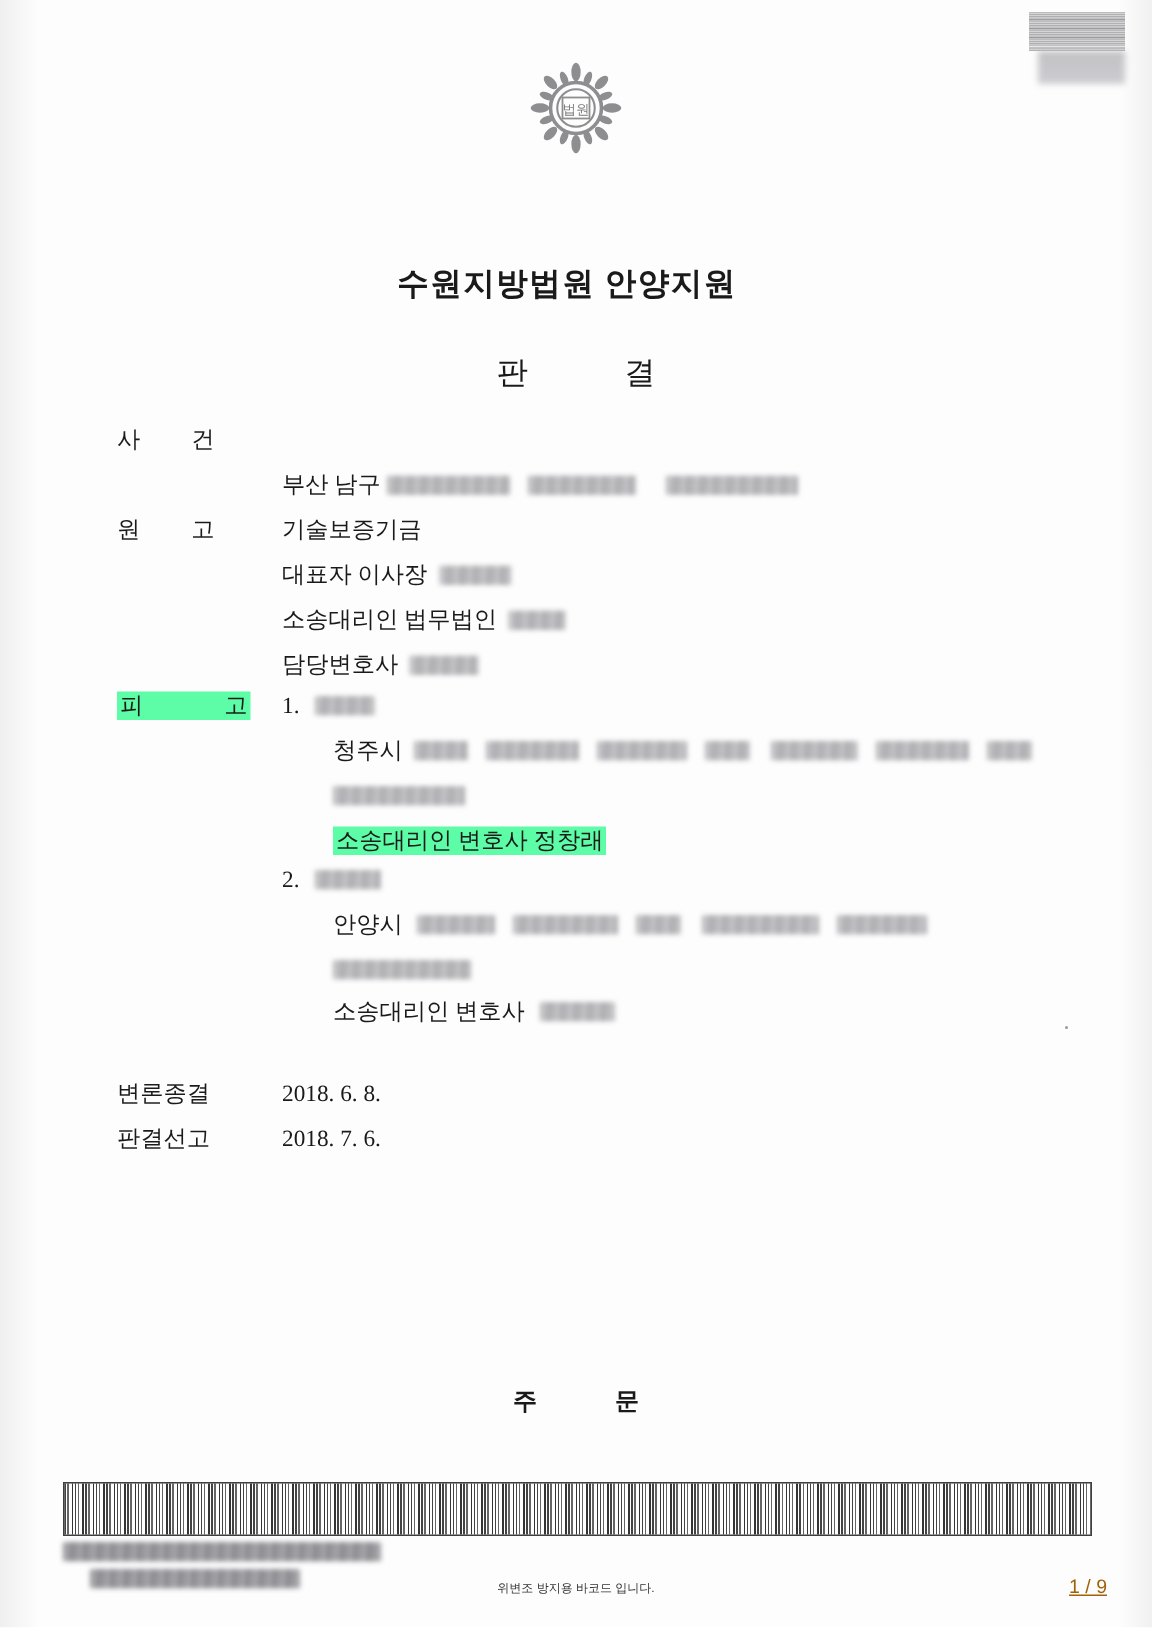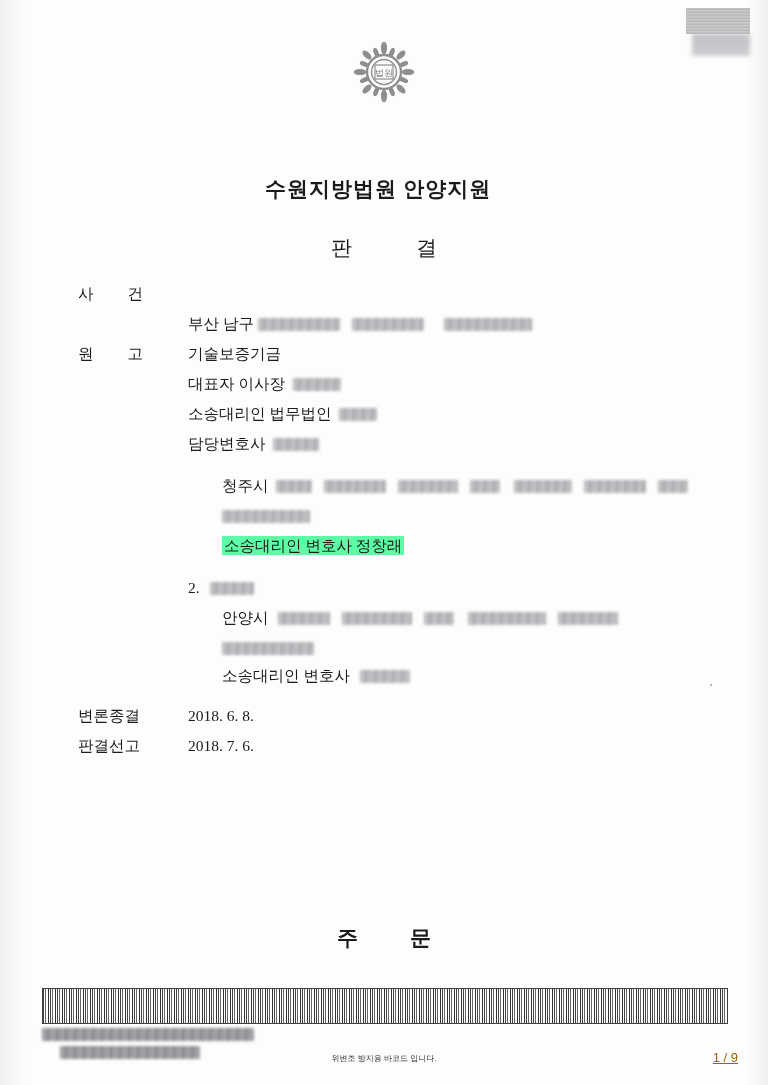--- a/index.html
+++ b/index.html
@@ -118,21 +118,21 @@
     font-size: 21px;
     font-weight: normal;
   }
   .doc-type .sp { display: inline-block; width: 64px; }
 
   .section-title {
     position: absolute;
     left: 0; right: 0;
     top: 924px;
     text-align: center;
-    font-size: 21px;
+    font-size: 16px;
     font-weight: bold;
   }
   .section-title .sp { display: inline-block; width: 52px; }
 
   
   .body {
     position: absolute;
     left: 78px;
     top: 286px;
     width: 620px;
@@ -313,28 +313,37 @@
     </div>
 
     <div class="row tight">
       <div class="label"></div>
       <div class="value">
         <span>소송대리인 법무법인</span>
         <span class="redact" style="width:38px;height:13px;margin-left:4px;"></span>
       </div>
     </div>
 
-    <div class="row" style="margin-bottom:24px;">
+    <div class="row" style="margin-bottom:9px;">
       <div class="label"></div>
       <div class="value">
         <span>담당변호사</span>
         <span class="redact" style="width:46px;height:13px;margin-left:4px;"></span>
       </div>
     </div>
 
+    <div class="row tight">
+      <div class="label">
+        <span class="hl"><span>피</span><span class="sp2"></span><span style="display:inline-block;width:20px;"></span><span>고</span></span>
+      </div>
+      <div class="value">
+        <span>1.</span>
+        <span class="redact" style="width:40px;height:13px;margin-left:6px;"></span>
+      </div>
+    </div>
 
     <div class="row tight">
       <div class="label"></div>
       <div class="value indent">
         <span>청주시</span>
         <span class="redact" style="width:36px;height:13px;margin-left:4px;"></span>
         <span class="redact" style="width:62px;height:13px;margin-left:8px;"></span>
         <span class="redact" style="width:60px;height:13px;margin-left:8px;"></span>
         <span class="redact" style="width:30px;height:13px;margin-left:8px;"></span>
         <span class="redact" style="width:58px;height:13px;margin-left:10px;"></span>
@@ -343,21 +352,21 @@
       </div>
     </div>
 
     <div class="row tight">
       <div class="label"></div>
       <div class="value indent">
         <span class="redact" style="width:88px;height:13px;"></span>
       </div>
     </div>
 
-    <div class="row" style="margin-bottom:24px;">
+    <div class="row" style="margin-bottom:8px;">
       <div class="label"></div>
       <div class="value indent">
         <span class="hl">소송대리인 변호사 정창래</span>
       </div>
     </div>
 
     <div class="row tight">
       <div class="label"></div>
       <div class="value">
         <span>2.</span>
@@ -377,21 +386,21 @@
       </div>
     </div>
 
     <div class="row gap-sm">
       <div class="label"></div>
       <div class="value indent">
         <span class="redact" style="width:92px;height:13px;"></span>
       </div>
     </div>
 
-    <div class="row" style="margin-bottom:22px;">
+    <div class="row" style="margin-bottom:37px;">
       <div class="label"></div>
       <div class="value indent">
         <span>소송대리인 변호사</span>
         <span class="redact" style="width:50px;height:13px;margin-left:6px;"></span>
       </div>
     </div>
 
     <div class="row tight">
       <div class="label">변론종결</div>
       <div class="value">2018.  6.  8.</div>

